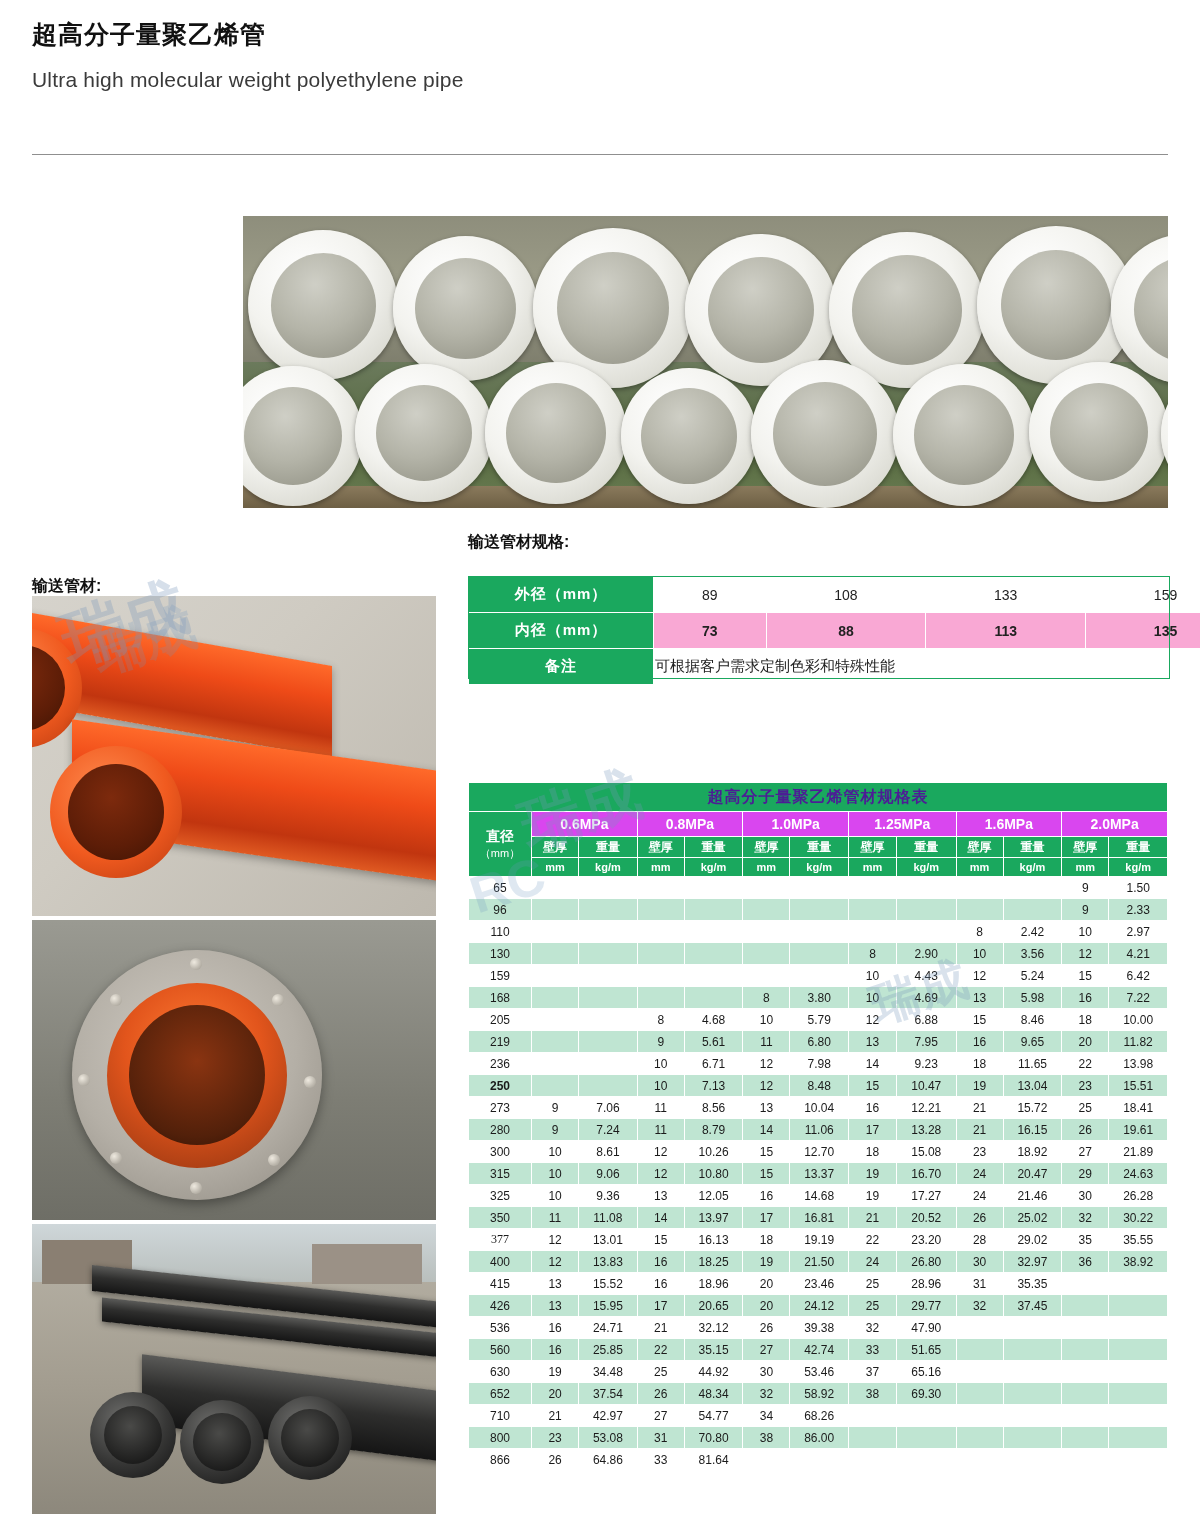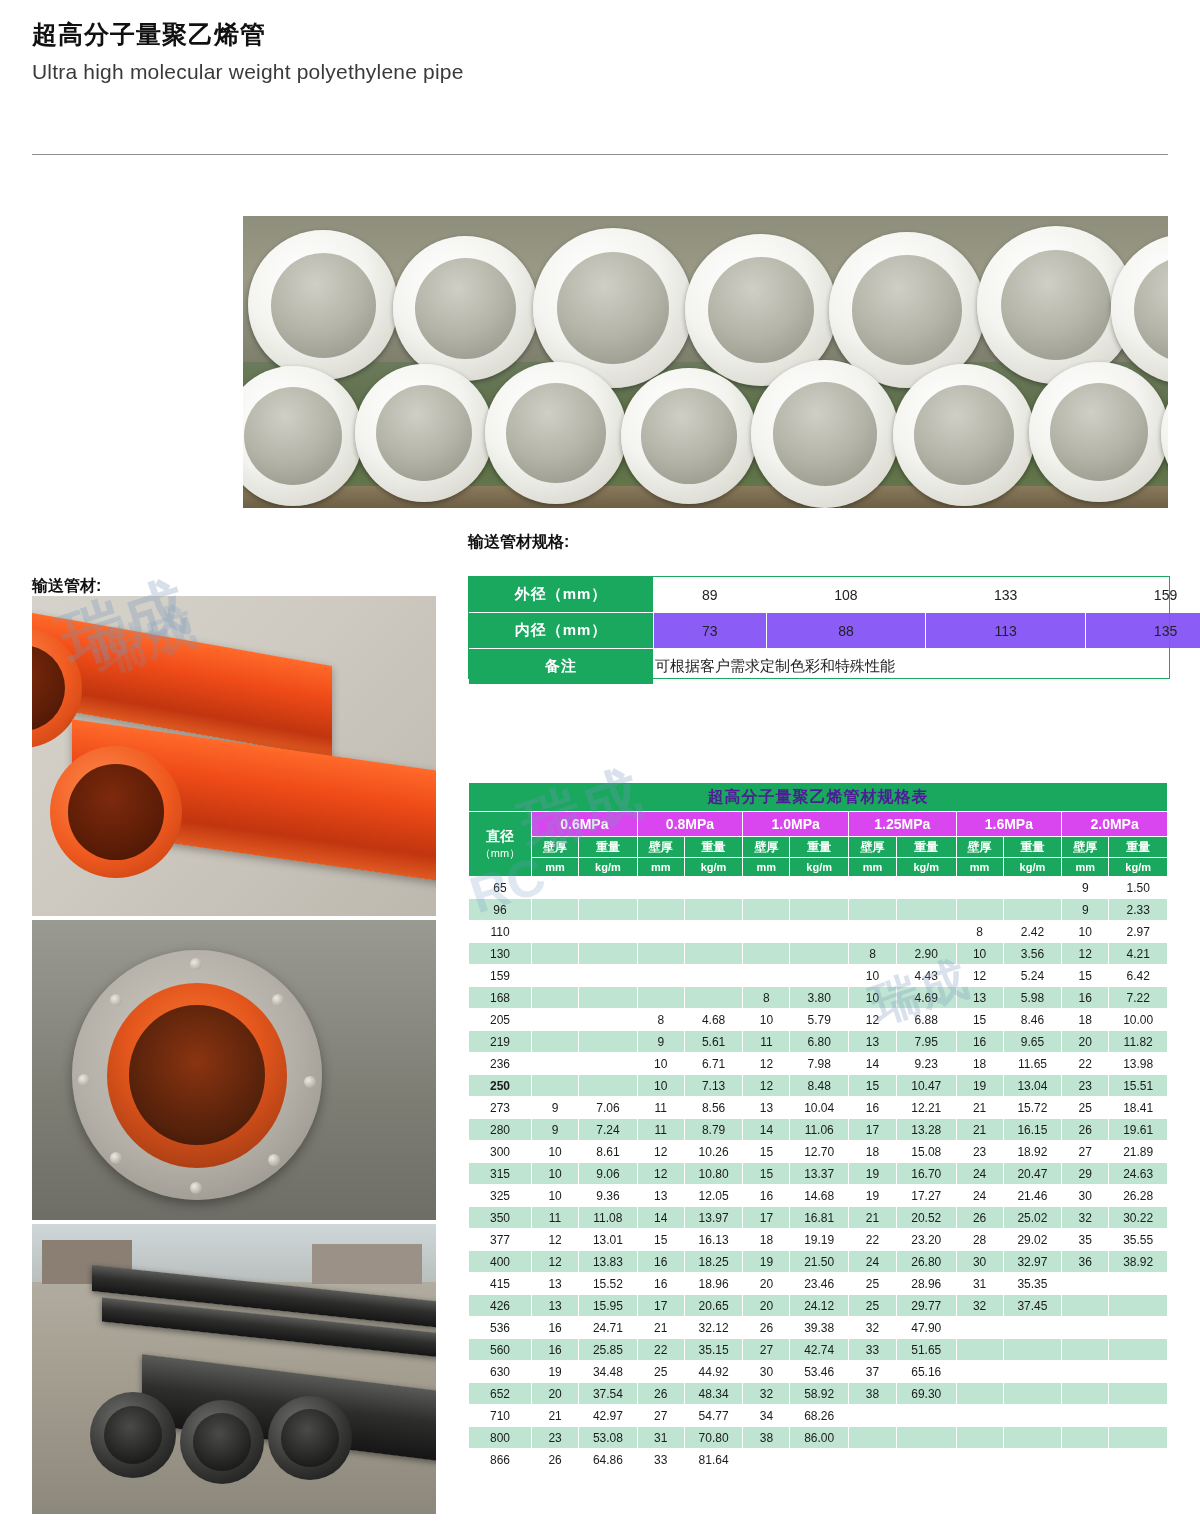--- a/index.html
+++ b/index.html
@@ -26,21 +26,21 @@
     left: 32px;
     top: 18px;
     font-size: 25px;
     font-weight: bold;
     letter-spacing: 1px;
     color: #111;
   }
   .title-en {
     position: absolute;
     left: 32px;
-    top: 60px;
+    top: 68px;
     font-size: 21px;
     color: #3a3a3a;
     letter-spacing: 0.2px;
   }
   .header-rule {
     position: absolute;
     left: 32px;
     top: 154px;
     width: 1136px;
     height: 1px;
@@ -191,21 +191,21 @@
   }
   .spec-table .hd {
     background: #1aa85e;
     color: #ffffff;
     font-weight: bold;
     width: 182px;
     font-size: 15px;
     letter-spacing: 1px;
   }
   .spec-table .cell-white { background: #ffffff; color: #222; }
-  .spec-table .cell-tint { background: #8b5cf6; color: #222; }
+  .spec-table .cell-tint { background: #f9a8d4; color: #222; font-weight: bold; }
   .spec-table .note {
     background: #ffffff;
     text-align: left;
     font-size: 15px;
     color: #222;
   }
   .spec-outer {
     position: absolute;
     left: 468px; top: 576px;
     width: 700px; height: 101px;
@@ -711,21 +711,21 @@
             <td>17</td>
             <td>16.81</td>
             <td>21</td>
             <td>20.52</td>
             <td>26</td>
             <td>25.02</td>
             <td>32</td>
             <td>30.22</td>
           </tr>
           <tr class="odd">
-            <td class="dcol" style="width: 62px;">377</td>
+            <td class="dcol" style="width: 62px; font-family: Liberation Serif, serif;">377</td>
             <td>12</td>
             <td>13.01</td>
             <td>15</td>
             <td>16.13</td>
             <td>18</td>
             <td>19.19</td>
             <td>22</td>
             <td>23.20</td>
             <td>28</td>
             <td>29.02</td>

